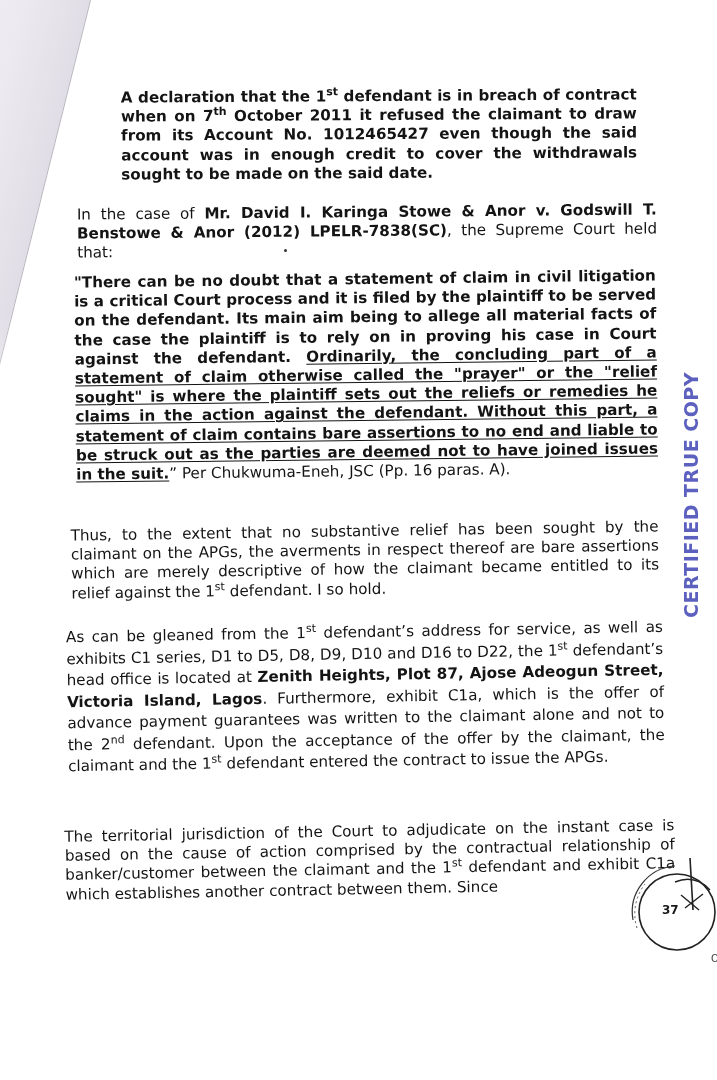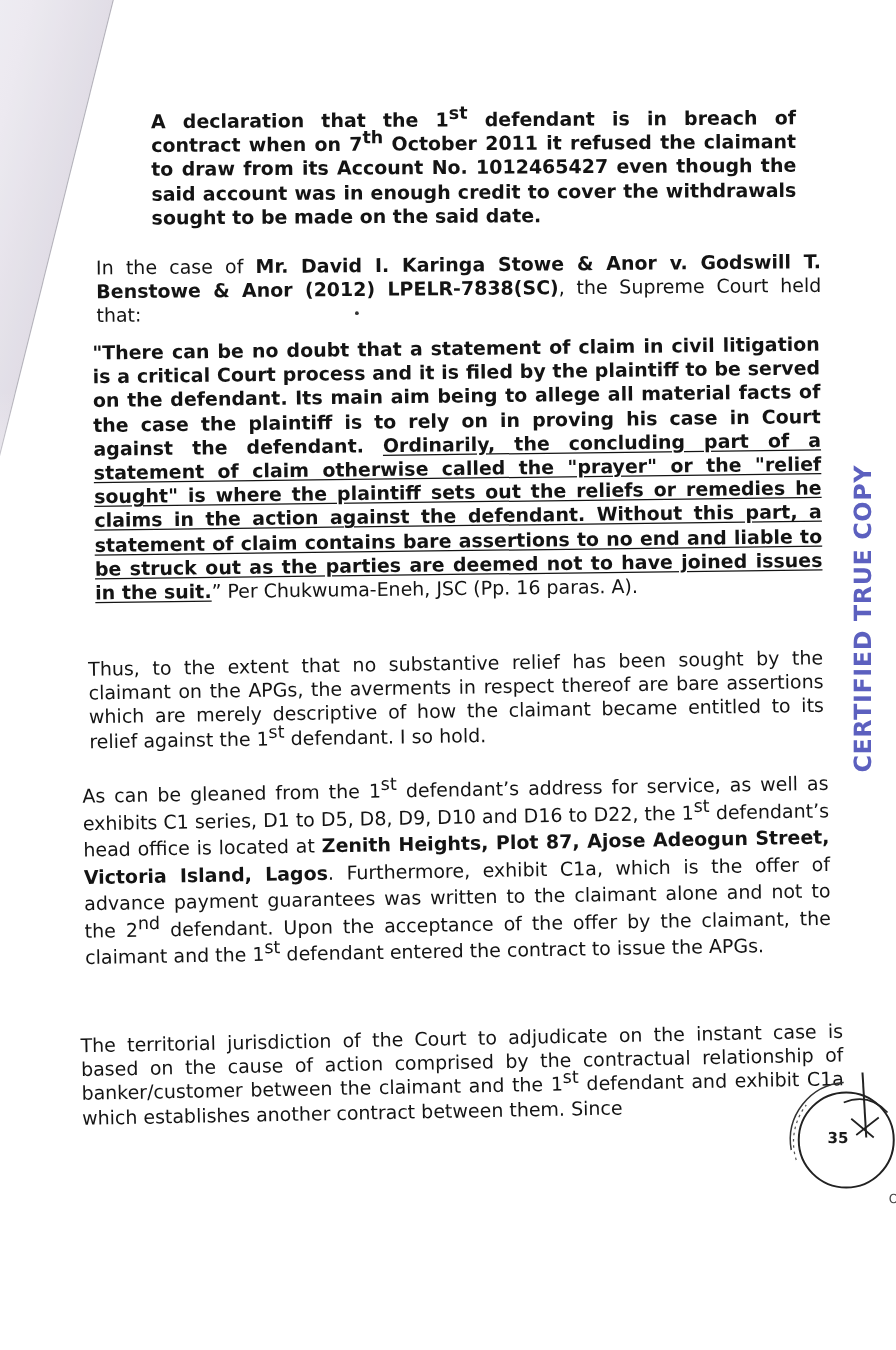--- a/index.html
+++ b/index.html
@@ -18,21 +18,21 @@
     opacity: 0.85;
   }
   .page-curl-fade {
     position: absolute; left: -30px; top: 0; width: 90px; height: 520px;
     background: linear-gradient(180deg, rgba(255,255,255,0) 60%, #fff 100%);
   }
   .block { position: absolute; font-size: 15.2px; line-height: 19.2px; }
   .block p { margin: 0; text-align: justify; }
   .b { font-weight: bold; }
   .u { text-decoration: underline; text-underline-offset: 2px; }
-  sup { font-size: 14px; line-height: 0; vertical-align: 6px; margin-top: 16px; }
+  sup { font-size: 11px; line-height: 0; vertical-align: 6px; margin-top: 16px; }
 
   #para-declaration { left: 121px; top: 87px; width: 516px; font-weight: bold; transform: rotate(-0.35deg); }
   #para-case { left: 77px; top: 203px; width: 580px; transform: rotate(-0.5deg); }
   #para-quote { left: 75px; top: 270px; width: 582px; font-weight: bold; transform: rotate(-0.7deg); }
   #para-thus { left: 71px; top: 522px; width: 588px; transform: rotate(-0.9deg); }
   #para-gleaned { left: 67px; top: 622px; width: 597px; transform: rotate(-1.0deg); line-height: 21.5px; }
   #para-territorial { left: 65px; top: 822px; width: 610px; transform: rotate(-1.1deg); }
 
   .quote-tail { font-weight: normal; }
 
@@ -101,13 +101,13 @@
 <svg class="seal" viewBox="0 0 110 120">
   <circle cx="62" cy="62" r="38" fill="none" stroke="#222" stroke-width="1.6"></circle>
   <path d="M18 70 A46 46 0 0 1 60 16" fill="none" stroke="#333" stroke-width="1.2"></path>
   <path d="M22 78 A48 48 0 0 1 30 34" fill="none" stroke="#555" stroke-width="1" stroke-dasharray="2 3"></path>
   <path d="M75 8 L78 60" stroke="#222" stroke-width="1.6"></path>
   <path d="M60 32 Q80 24 95 40" fill="none" stroke="#222" stroke-width="1.4"></path>
   <path d="M66 45 L84 60 M70 58 L88 44" stroke="#222" stroke-width="1.4"></path>
   <text x="102" y="36" font-size="11" font-family="DejaVu Sans, sans-serif" fill="#222">H</text>
   <text x="96" y="112" font-size="10" font-family="DejaVu Sans, sans-serif" fill="#444">O</text>
 </svg>
-<div class="seal-number">35</div>
+<div class="seal-number">37</div>
 
 </body></html>

